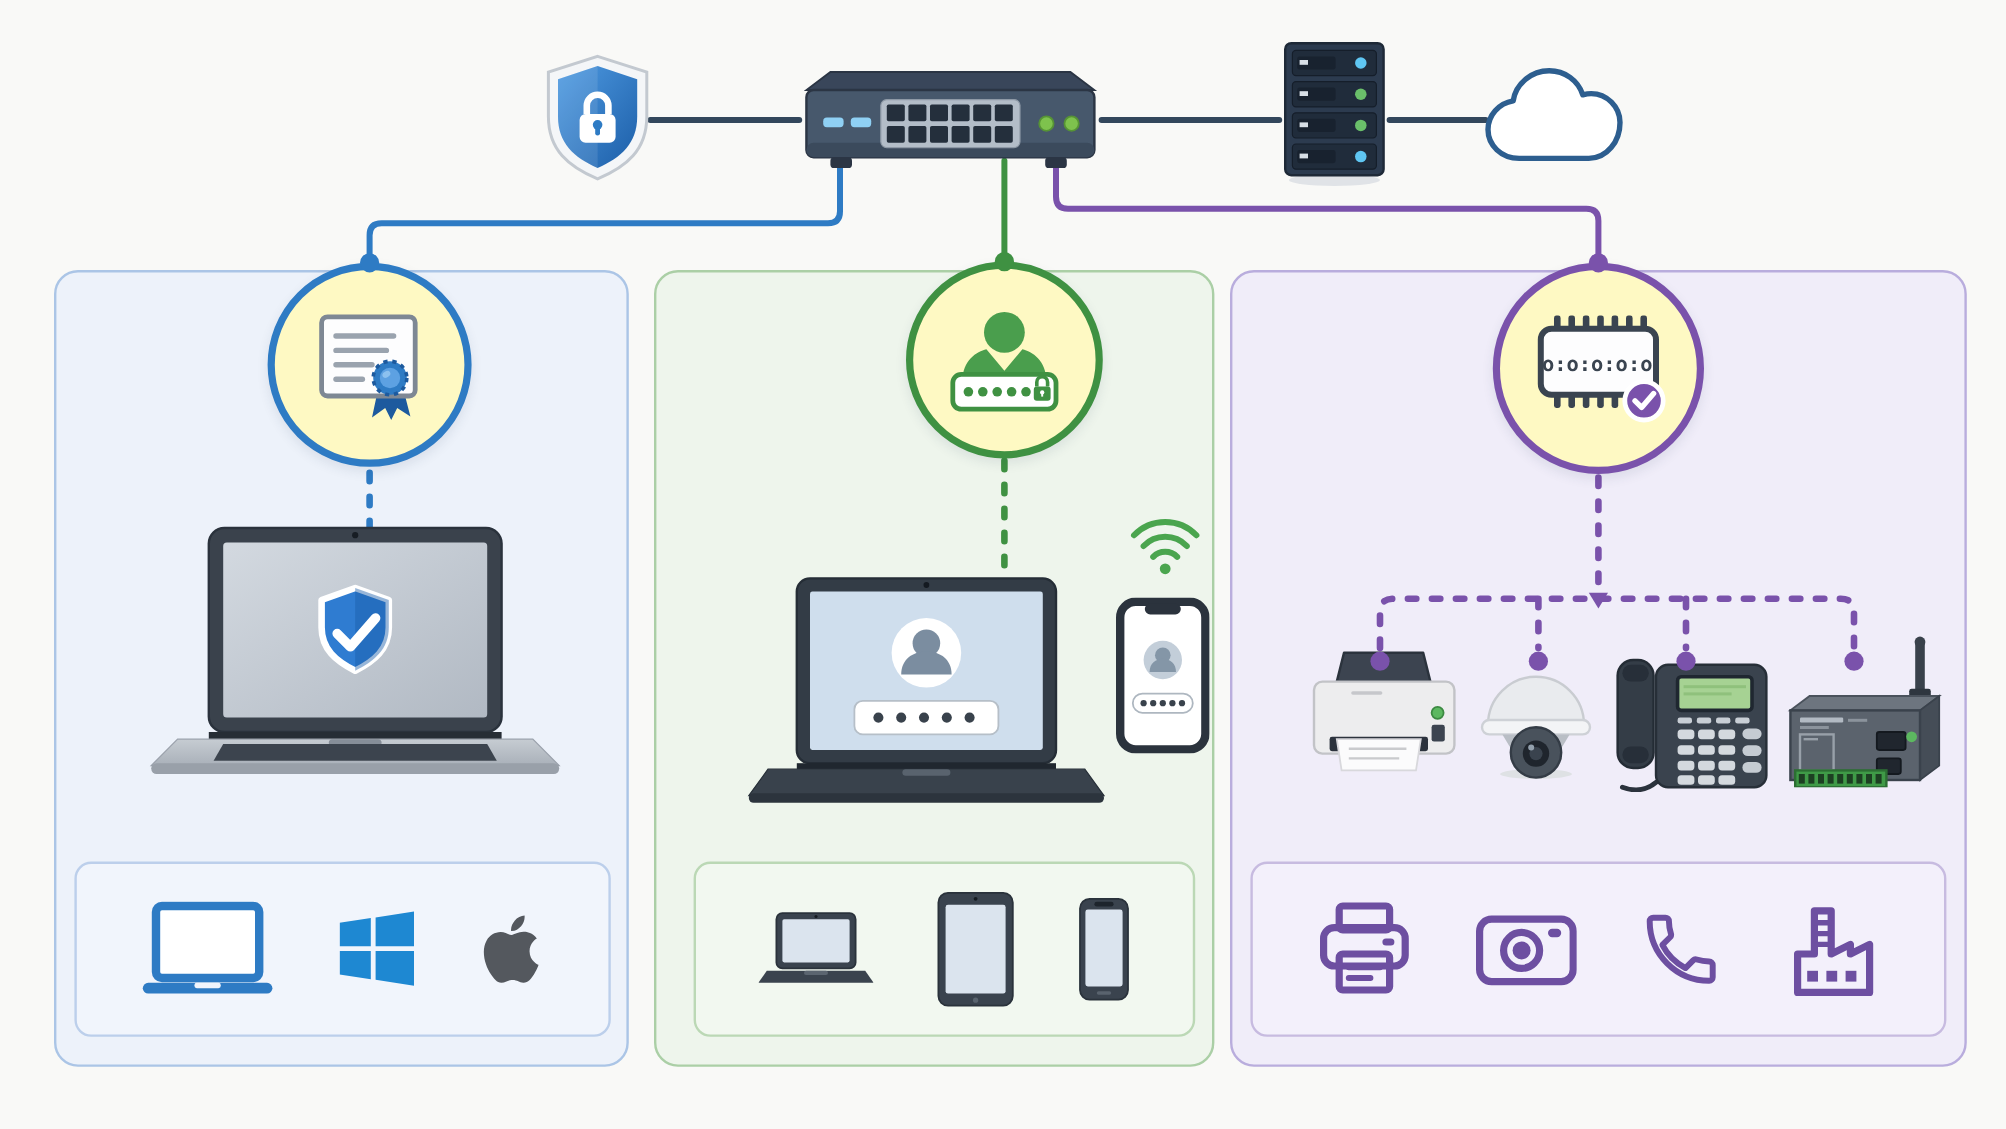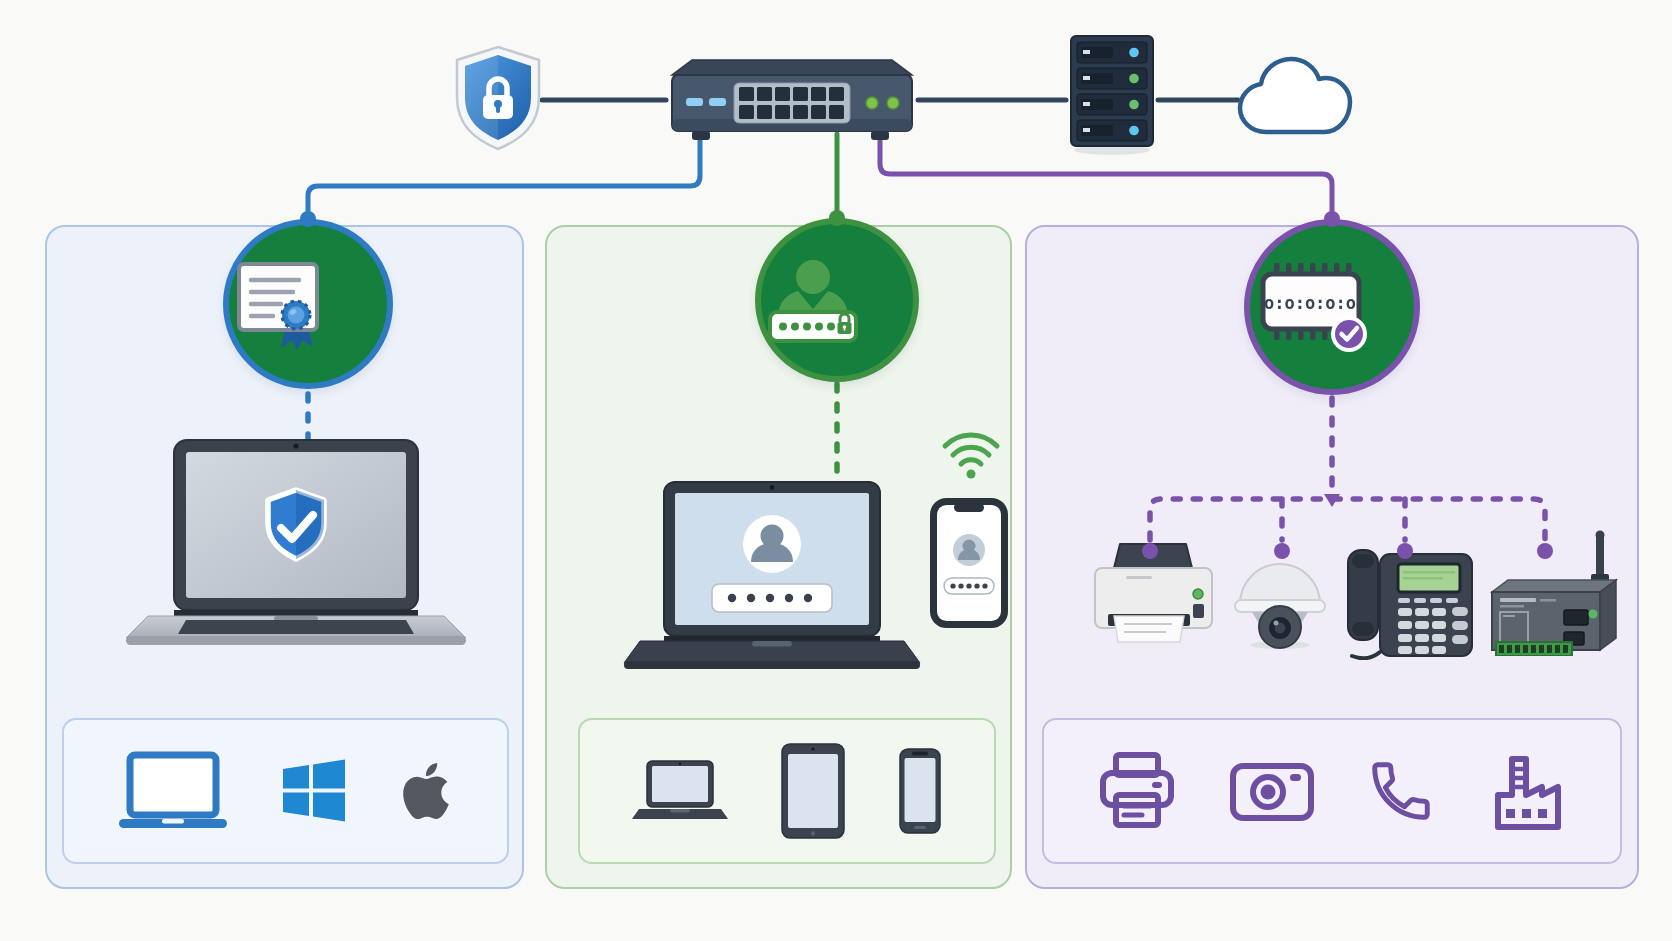--- a/index.html
+++ b/index.html
@@ -15,22 +15,22 @@
   #panel-cert{left:45px;width:475px;background:var(--panel-blue-bg,#edf2fa);border-color:var(--panel-blue-border,#abc5e6);}
   #panel-cred{left:545px;width:463px;background:var(--panel-green-bg,#eef5ec);border-color:var(--panel-green-border,#abcfa6);}
   #panel-mac{left:1025px;width:610px;background:var(--panel-purple-bg,#f0edf9);border-color:var(--panel-purple-border,#b9addd);}
   
   .footer{position:absolute;top:718px;height:142px;border-radius:14px;border:2px solid;
           display:flex;align-items:center;justify-content:space-evenly;}
   #footer-cert{left:62px;width:443px;background:var(--footer-blue-bg,#f1f5fc);border-color:var(--footer-blue-border,#bccfeb);}
   #footer-cred{left:578px;width:414px;background:var(--footer-green-bg,#f2f8f0);border-color:var(--footer-green-border,#bbd8b5);}
   #footer-mac{left:1042px;width:576px;background:var(--footer-purple-bg,#f3f0fb);border-color:var(--footer-purple-border,#c7bbe0);}
   
-  .badge{position:absolute;background:#15803d;border-radius:50%;
-         display:flex;align-items:center;
+  .badge{position:absolute;background:#fef9c3;border-radius:50%;
+         display:flex;align-items:center;justify-content:center;
          box-shadow:0 4px 10px rgba(40,60,90,.10);}
   #badge-cert{left:223px;top:219px;width:158px;height:158px;border:6px solid var(--blue,#2e7bc4);}
   #badge-cred{left:755px;top:218px;width:152px;height:152px;border:6px solid var(--green,#3f9142);}
   #badge-mac{left:1244px;top:219px;width:164px;height:164px;border:6px solid var(--purple,#7a52ab);}
   .wire-navy{stroke:var(--navy,#33475c);stroke-width:5;fill:none;stroke-linecap:round;}
   .wire-blue{stroke:var(--blue,#2e7bc4);stroke-width:5;fill:none;stroke-linecap:round;}
   .wire-green{stroke:var(--green,#3f9142);stroke-width:5;fill:none;stroke-linecap:round;}
   .wire-purple{stroke:var(--purple,#7a52ab);stroke-width:5;fill:none;stroke-linecap:round;}
   .dash-blue{stroke:var(--blue,#2e7bc4);stroke-width:5.5;fill:none;stroke-linecap:round;stroke-dasharray:7 13;}
   .dash-green{stroke:var(--green,#3f9142);stroke-width:5.5;fill:none;stroke-linecap:round;stroke-dasharray:7 13;}

